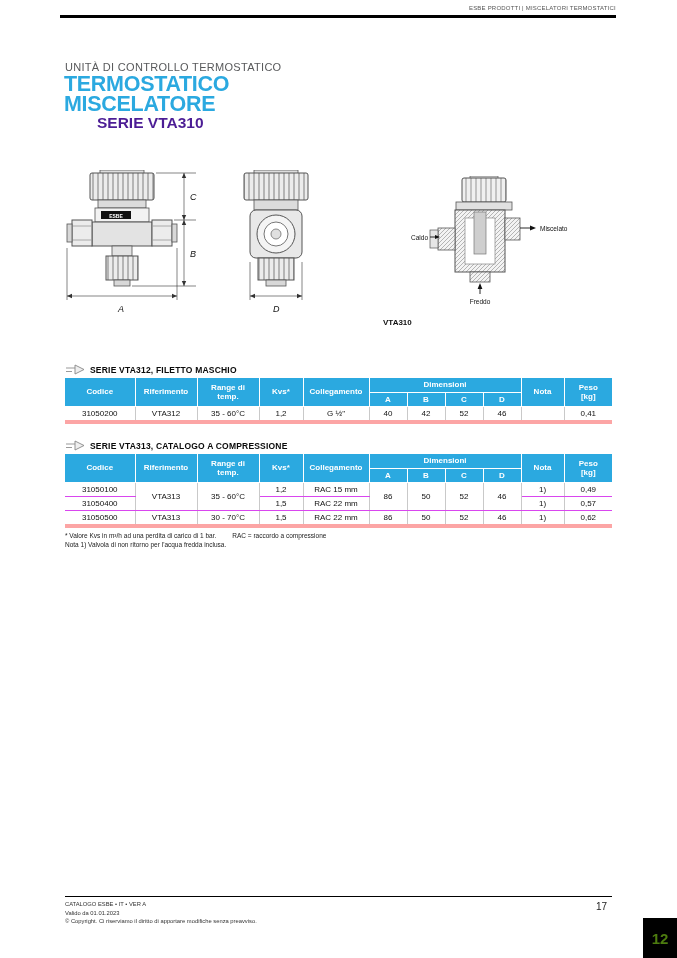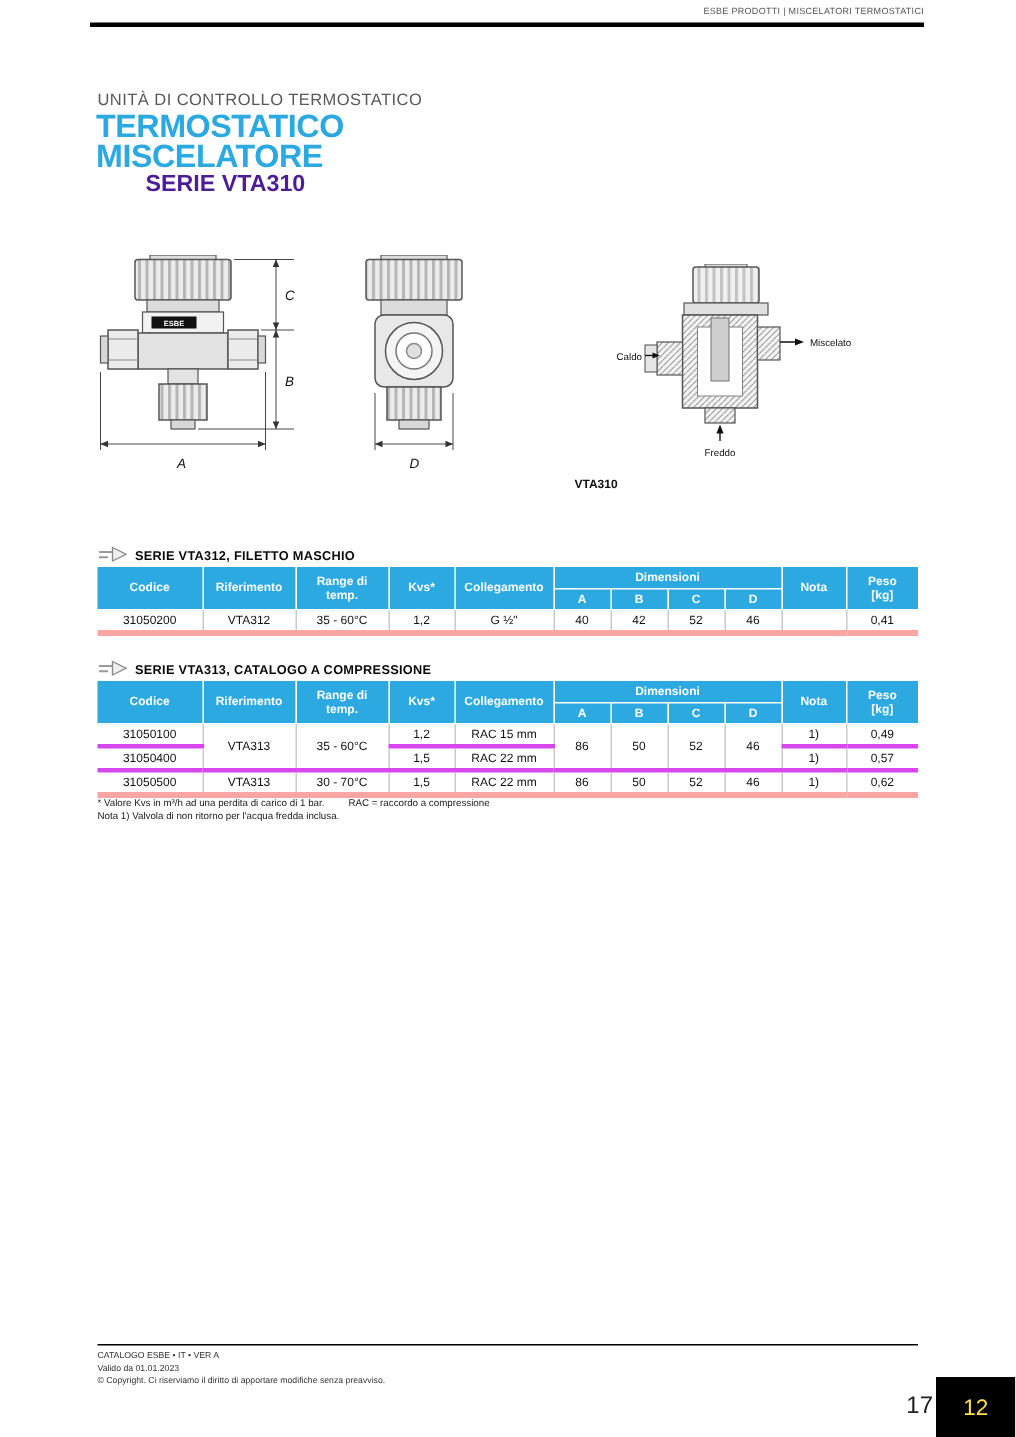--- a/index.html
+++ b/index.html
@@ -35,36 +35,36 @@
     background:var(--accent,#2BA9E0); color:#fff; font-size:8px; font-weight:bold;
     text-align:center; vertical-align:middle; padding:2px 1px; line-height:1.2;
     border:1px solid #fff; height:14px;
   }
   .cat-table thead tr:first-child th { border-top:none; }
   .cat-table th:first-child { border-left:none; }
   .cat-table tr:first-child th:last-child { border-right:none; }
   .cat-table td {
     font-size:8px; color:#111; text-align:center; vertical-align:middle;
     padding:2px 1px; height:14px; background:#fff;
-    border-right:1px solid #c9c9c9; border-bottom:3px solid #d946ef;
+    border-right:1px solid #c9c9c9; border-bottom:1px solid #d946ef;
   }
   .cat-table td:last-child { border-right:none; }
   .cat-table tbody tr:last-child td { border-bottom:4px solid #fca5a5; }
 
   
   #footnotes { left:65px; top:531px; font-size:6.5px; color:#222; line-height:1.45; }
   #footnote-rac { margin-left:16px; }
 
   
   #footer-rule { left:65px; top:896px; width:547px; height:1px; background:#000; }
   #footer-text { left:65px; top:900px; font-size:5.8px; color:#333; line-height:1.5; }
-  #page-number { right:55px; top:901px; font-size:16px; color:#222;margin-top:28px; }
+  #page-number { right:70px; top:901px; font-size:10px; color:#222; }
   #chapter-tab {
-    right:0; top:918px; width:53px; height:40px; background:#000; color:#fde047;
-    display:flex; align-items:center; justify-content:center; font-size:15px; font-weight:normal;
+    right:0; top:918px; width:34px; height:40px; background:#000; color:#4d7c0f;
+    display:flex; align-items:center; justify-content:center; font-size:15px; font-weight:bold;
   }
 </style>
 </head>
 <body>
 
 <div class="page">
 
   <div class="abs" id="header-right-text">ESBE PRODOTTI | MISCELATORI TERMOSTATICI</div>
   <div class="abs" id="header-bar"></div>
 

